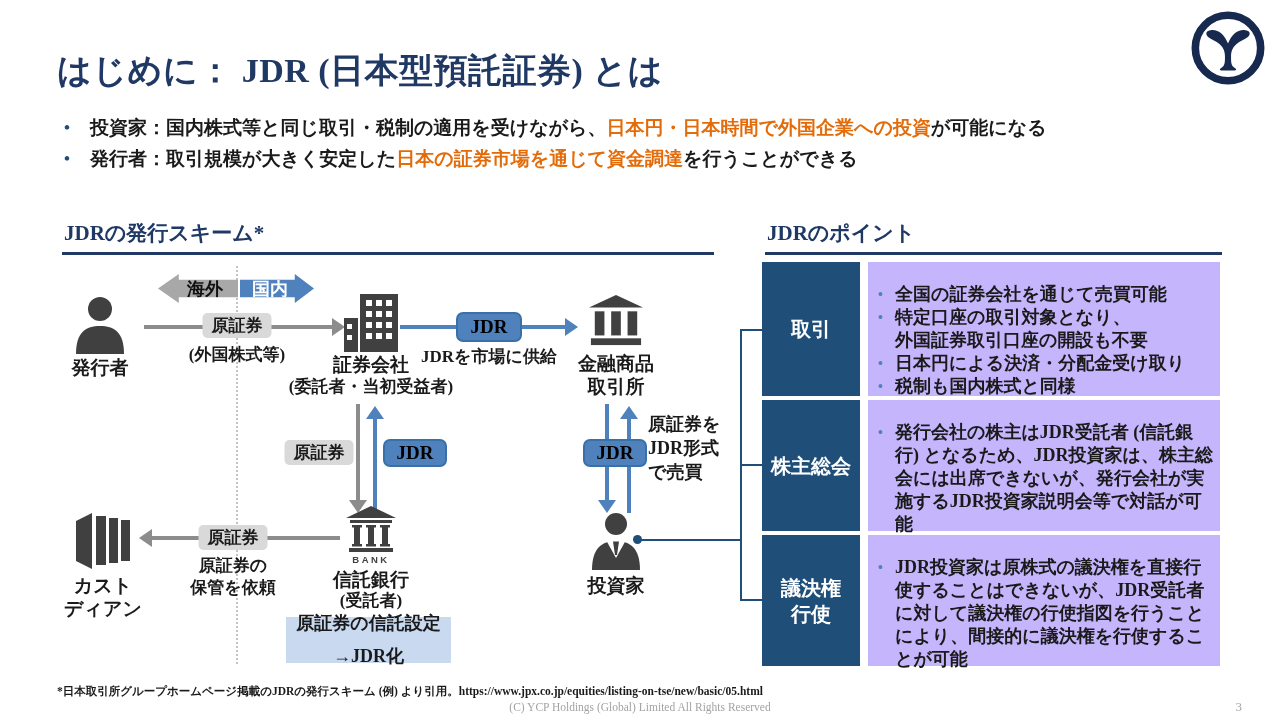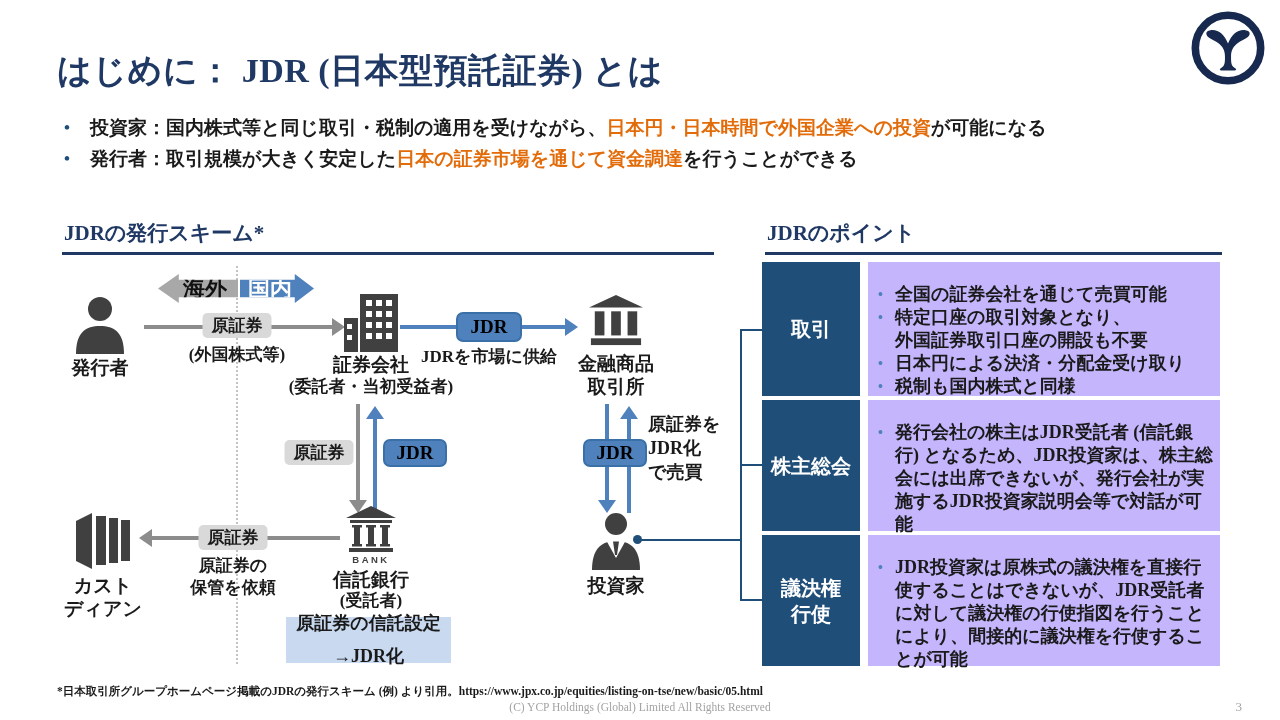--- a/index.html
+++ b/index.html
@@ -26,21 +26,21 @@
   .seg{color:#1a1a1a;}
   .seg.orange{color:#e36c0a;}
   
   .section-header{
     font-size:21px;font-weight:bold;color:#1f3864;
     border-bottom:3px solid #1f3864;padding:0 0 5px 2px;white-space:nowrap;
   }
   
   .diagram{left:60px;top:260px;width:702px;height:410px;}
   .dotted-divider{left:176px;top:6px;height:398px;width:0;border-left:2px dotted #c3c3c3;}
-  .block-arrow{height:29px;font-size:22px;font-weight:bold;display:flex;align-items:center;justify-content:center;}
+  .block-arrow{height:29px;font-size:18px;font-weight:bold;display:flex;align-items:center;justify-content:center;}
   .block-arrow.left{
     background:#a8a8a8;color:#111;
     clip-path:polygon(0 50%,26% 0,26% 20%,100% 20%,100% 80%,26% 80%,26% 100%);
     padding-left:14px;box-sizing:border-box;
   }
   .block-arrow.right{
     background:#4f81bd;color:#fff;
     clip-path:polygon(0 20%,74% 20%,74% 0,100% 50%,74% 100%,74% 80%,0 80%);
     padding-right:14px;box-sizing:border-box;
   }
@@ -237,21 +237,21 @@
   <div class="abs gray-tag" style="left:173px;top:265px;">原証券</div>
   <div class="abs ent-note" style="left:173px;top:295px;">原証券の
 保管を依頼</div>
 
   <div class="abs shaft-v blue" style="left:545px;top:144px;height:98px;"></div>
   <div class="abs head down blue" style="left:538px;top:240px;"></div>
   <div class="abs shaft-v blue" style="left:567px;top:158px;height:95px;"></div>
   <div class="abs head up" style="left:560px;top:146px;"></div>
   <div class="abs jdr-tag" style="left:523px;top:179px;width:64px;height:28px;">JDR</div>
   <div class="abs trade-note" style="left:588px;top:152px;">原証券を
-JDR化
+JDR形式
 で売買</div>
 
   <div class="abs icon" style="left:529px;top:252px;">
     <svg viewBox="0 0 54 58" width="54" height="58" fill="#404040">
       <circle cx="27" cy="12" r="11"></circle>
       <path d="M3,58 C3,36 13,29 27,29 C41,29 51,36 51,58 Z"></path>
       <polygon points="17,28 27,46 37,28" fill="#ffffff"></polygon>
       <polygon points="24,29.5 30,29.5 28,43 26,43" fill="#404040"></polygon>
     </svg>
   </div>

